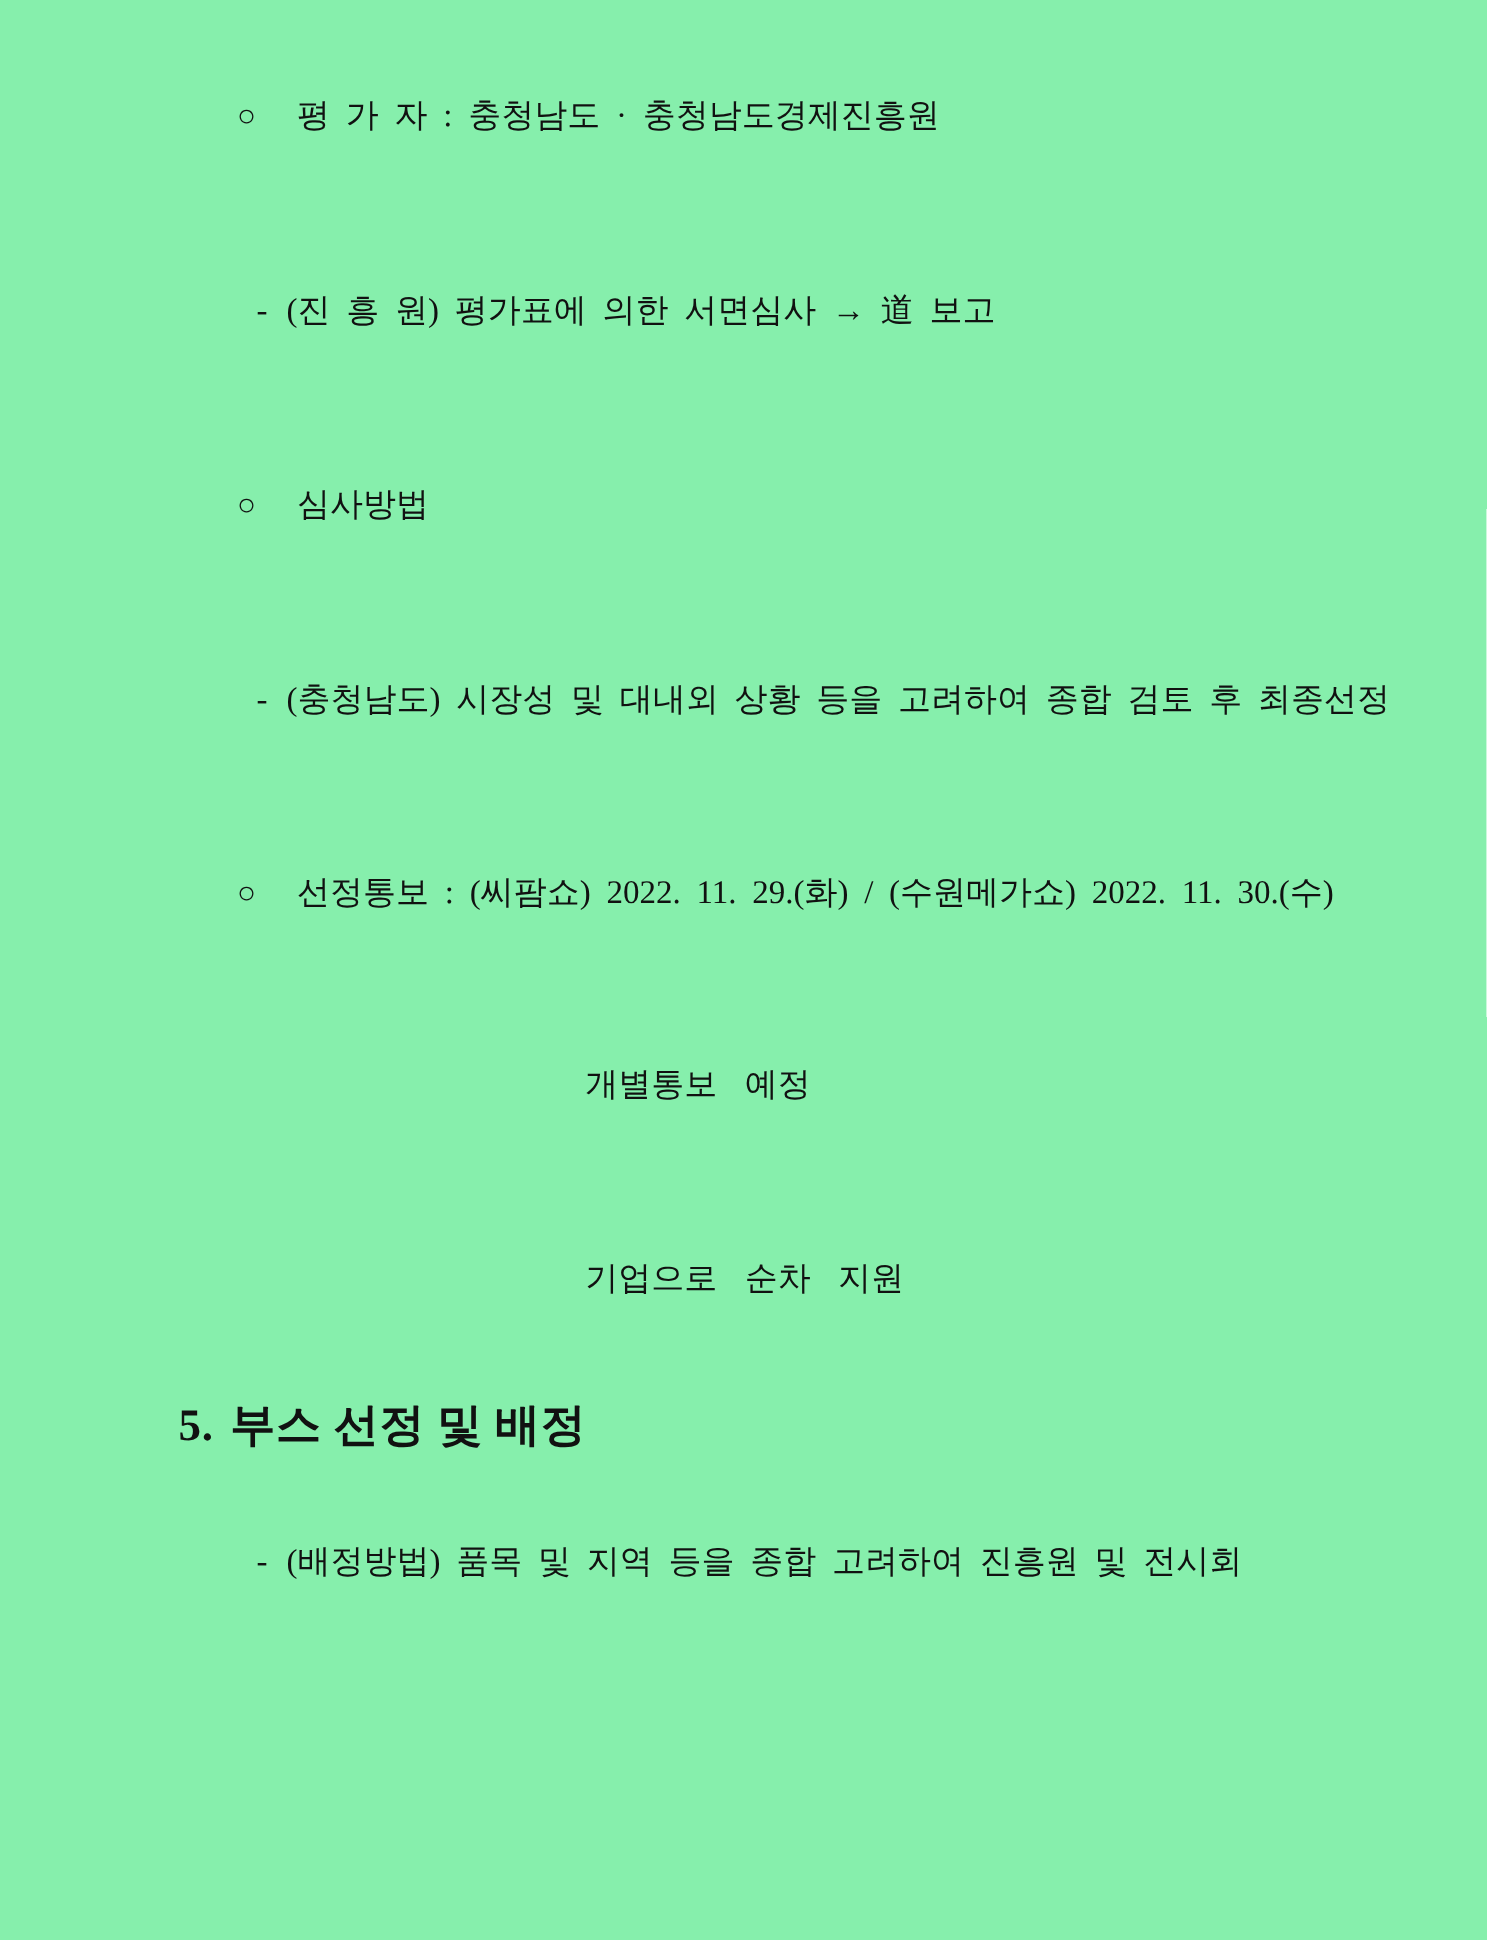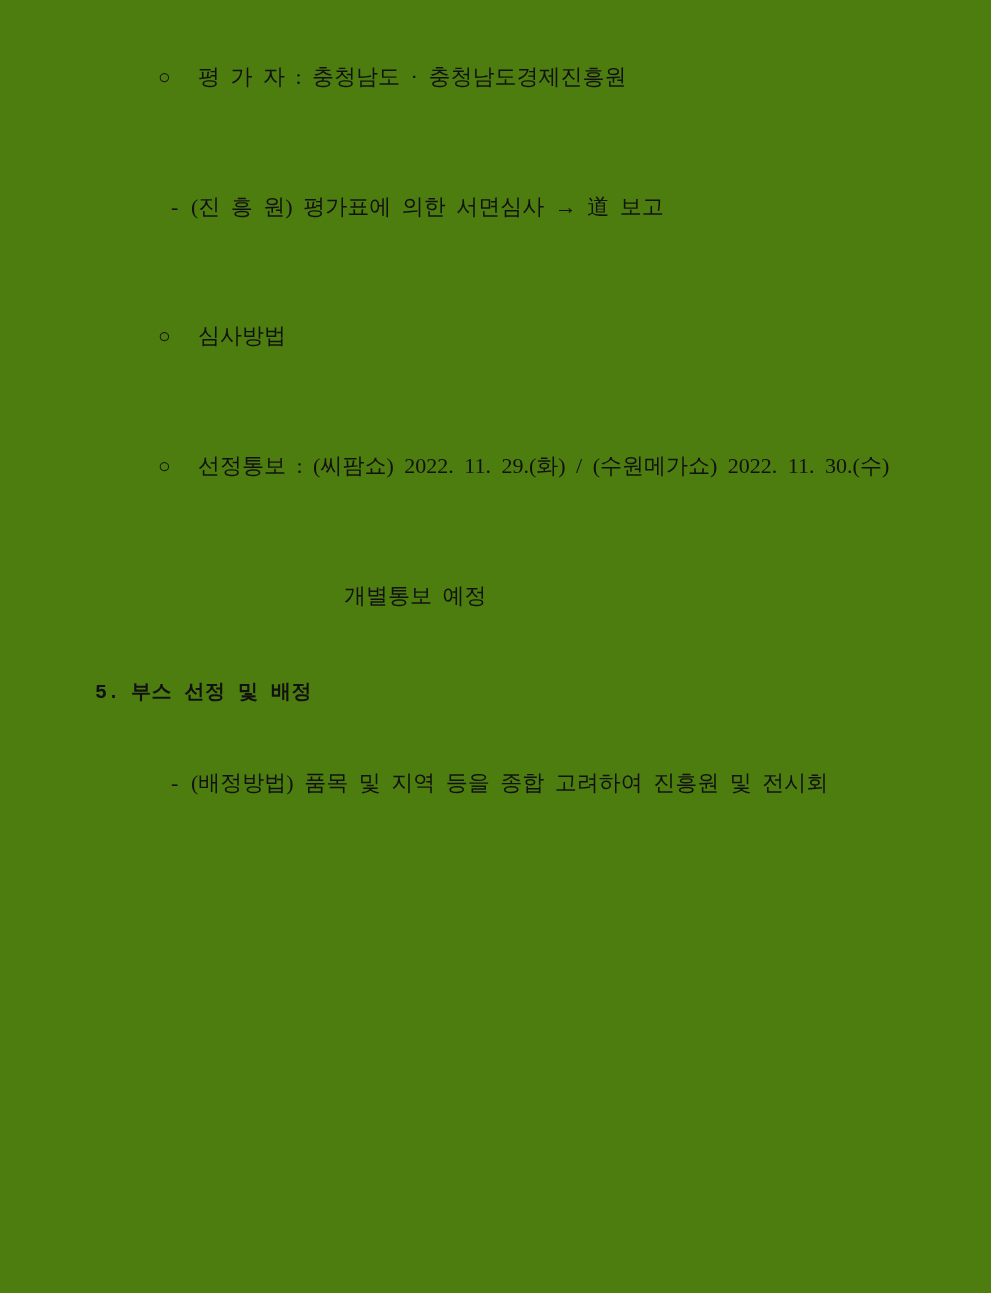--- a/index.html
+++ b/index.html
@@ -1,20 +1,20 @@
 <!DOCTYPE html>
 <html><head>
 <meta charset="utf-8">
 <style>
   html, body { margin: 0; padding: 0; background: #ffffff; }
   .page {
     position: relative;
     width: 991px;
     height: 1293px;
-    background: #4d7c0f;
+    background: #86efac;
     box-sizing: border-box;
     padding: 12px 26px 0 95px;
     font-family: "Liberation Serif", serif;
     color: #111111;
     overflow: hidden;
   }
   .line {
     font-size: 22px;
     line-height: 43px;
     word-spacing: 5px;
@@ -23,53 +23,60 @@
   .bullet {
     display: inline-block;
     width: 40px;
     font-size: 21px;
   }
   .dash {
     display: inline-block;
     width: 20px;
   }
   .l-dash { padding-left: 13px; }
-  .l-cont-label { padding-left: 186px; }
+  .l-cont-label { padding-left: 186px; font-family: Liberation Mono, monospace; }
 
   .sec-h {
-    font-family: Liberation Mono, monospace;
+    font-family: Liberation Serif, serif;
     font-weight: bold;
-    font-size: 20px;
+    font-size: 30px;
     line-height: 34px;
     color: #111111;
     letter-spacing: 0.5px;
+    margin-left: 24px;
   }
   .sec-num { margin-right: 11px; }
   #sec5-heading { margin-top: 16px; margin-bottom: 8px; }
 </style>
 </head>
 <body>
 
 <div class="page">
 
   <div>
     <div class="line">
       <span class="bullet">○</span><span>평 가 자 : 충청남도 · 충청남도경제진흥원</span>
     </div>
     <div class="line l-dash">
       <span class="dash">-</span><span>(진 흥 원) 평가표에 의한 서면심사 → 道 보고</span>
     </div>
     <div class="line">
       <span class="bullet">○</span><span>심사방법</span>
     </div>
+    <div class="line l-dash">
+      <span class="dash">-</span><span>(충청남도) 시장성 및 대내외 상황 등을 고려하여 종합 검토 후 최종선정</span>
+    </div>
     <div class="line">
       <span class="bullet">○</span><span>선정통보 : (씨팜쇼) 2022. 11. 29.(화) / (수원메가쇼) 2022. 11. 30.(수)</span>
     </div>
     <div class="line l-cont-label">
       <span>개별통보 예정</span>
+    </div>
+    <div class="line l-cont-label">
+      <span>기업으로 순차 지원</span>
     </div>
   </div>
 
   <div class="sec-h" id="sec5-heading">
     <span class="sec-num">5.</span><span>부스 선정 및 배정</span>
   </div>
   <div>
     <div class="line l-dash">
       <span class="dash">-</span><span>(배정방법) 품목 및 지역 등을 종합 고려하여 진흥원 및 전시회</span>
     </div>

